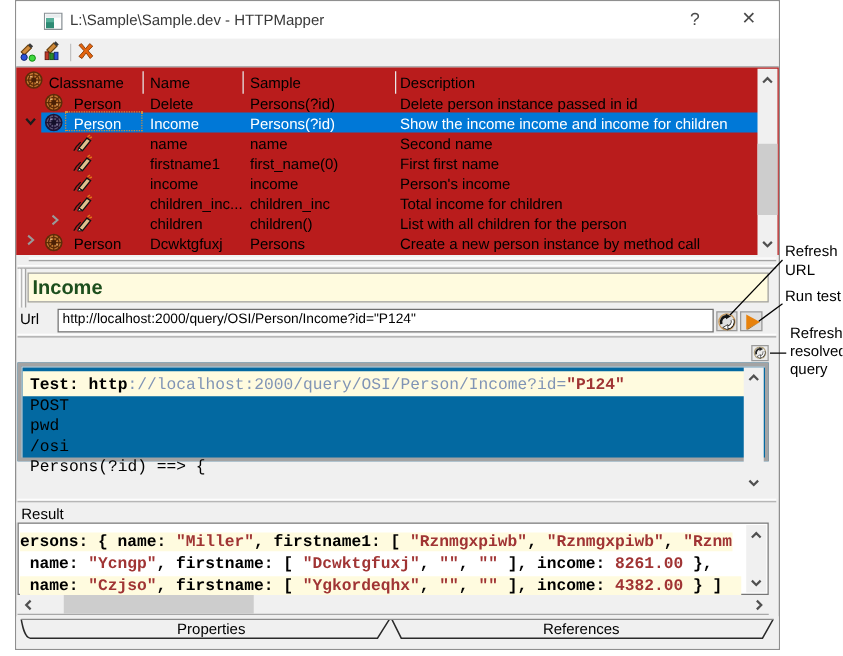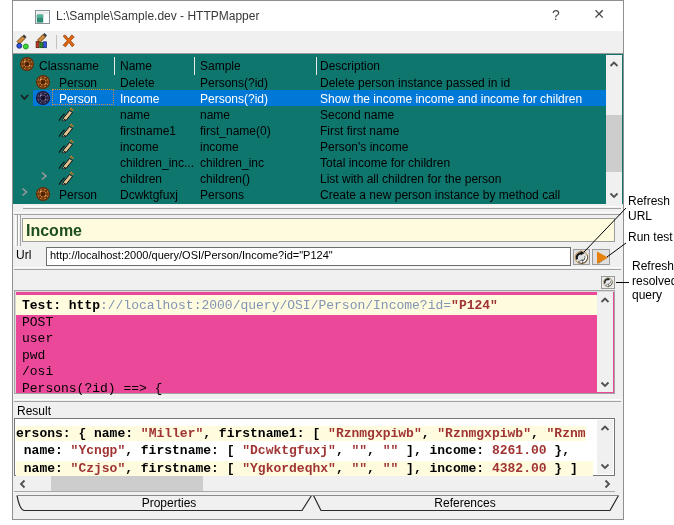--- a/index.html
+++ b/index.html
@@ -5,42 +5,42 @@
   html,body{margin:0;padding:0;background:#fff;}
   #canvas{position:relative;width:674px;height:525px;background:#fff;overflow:hidden;
     font-family:"Liberation Sans",sans-serif;margin-left:12px;}
   .abs{position:absolute;}
   #win{left:0;top:0;width:612px;height:520px;border:1px solid #8f8f8f;box-sizing:border-box;background:#f0f0f0;}
   #titlebar{left:1px;top:1px;width:610px;height:30px;background:#ffffff;}
   #titletext{left:44px;top:9px;font-size:12px;color:#383838;}
   #helpbtn{left:529px;top:7px;width:30px;height:18px;color:#4a4a4a;font-size:14px;text-align:center;}
   #closebtn{left:572px;top:6px;width:30px;height:19px;color:#4a4a4a;font-size:14px;text-align:center;}
   #toolbar{left:1px;top:31px;width:610px;height:22px;background:#f0f0f0;border-bottom:1px solid #999;}
-  #tbl{left:1px;top:54px;width:610px;height:150px;background:#0f766e;font-size:12px;color:#000;}
+  #tbl{left:1px;top:54px;width:610px;height:150px;background:#b91c1c;font-size:12px;color:#000;}
   .hsep{position:absolute;width:1px;background:#e8e8e8;top:0px;height:18px;}
   .row{position:absolute;left:0;width:593px;height:16px;}
   .cell{position:absolute;top:2px;white-space:nowrap;overflow:hidden;}
   .c1{left:46px;width:54px;}
   .c2{left:107px;width:72px;}
   .c3{left:187px;width:114px;}
   .c4{left:307px;width:286px;}
   #selrow{background:#0078d7;color:#fff;}
   #focusrect{position:absolute;left:20px;top:0px;width:60px;height:14px;outline:1px dotted #d28c3c;outline-offset:0px;}
   #tvsb{left:593px;top:1px;width:16px;height:149px;background:#f0f0f0;}
   .sbarrow{position:absolute;width:16px;height:16px;}
   #tvthumb{left:0px;top:60px;width:16px;height:57px;background:#cdcdcd;position:absolute;}
   .ridge{position:absolute;height:3px;border-top:1px solid #fdfdfd;border-bottom:1px solid #a3a3a3;box-sizing:border-box;background:#f0f0f0;}
   .vridge{position:absolute;width:3px;border-left:1px solid #fdfdfd;border-right:1px solid #a3a3a3;box-sizing:border-box;}
   #income{left:10px;top:218px;width:593px;height:24px;background:#fffbdf;border:1px solid #9d9d9d;box-sizing:border-box;}
   #incometext{left:3px;top:3px;font-size:16px;font-weight:bold;color:#1d4f1d;letter-spacing:0px;}
   #urllabel{left:4px;top:248px;font-size:12px;color:#000;}
   #urlbox{left:34px;top:247px;width:525px;height:19px;background:#fff;border:1px solid #6e6e6e;box-sizing:border-box;font-size:11px;padding:1px 0 0 3px;white-space:nowrap;overflow:hidden;}
   .btn{position:absolute;width:17px;height:17px;background:#e0e0e0;border:1px solid #9a9a9a;box-sizing:border-box;}
   #sect1{left:1px;top:270px;width:609px;height:20px;background:#f0f0f0;font-size:12px;}
-  #querywrap{left:2px;top:290px;width:601px;height:104px;background:#ec4899;border:1px solid #a3a3a3;box-sizing:border-box;box-shadow:inset 1px 1px 0 0 #d9d9d9;}
+  #querywrap{left:2px;top:290px;width:601px;height:79px;background:#0369a1;border:3px solid #a3a3a3;box-sizing:border-box;box-shadow:inset 1px 1px 0 0 #d9d9d9;}
   #qtext{position:absolute;left:1px;top:1px;width:582px;height:100px;padding:6px 0 0 0;
      font-family:"Liberation Mono",monospace;font-size:13px;line-height:16.55px;white-space:pre;overflow:hidden;}
   #qtext div{padding-left:6px;}
   #qvsb{position:absolute;right:1px;top:1px;width:16px;height:100px;background:#f0f0f0;}
   #sect2{left:1px;top:402px;width:609px;height:16px;background:#f0f0f0;font-size:12px;}
   #reswrap{left:2px;top:418px;width:601px;height:58px;background:#fff;border:1px solid #767676;box-sizing:border-box;}
   #rtext{position:absolute;left:1px;top:1px;width:582px;height:54px;padding:4.5px 0 0 0px;
      font-family:"Liberation Mono",monospace;font-size:13px;font-weight:bold;line-height:17.6px;white-space:pre;overflow:hidden;}
   #rvsb{position:absolute;right:1px;top:1px;width:16px;height:54px;background:#f0f0f0;}
   #hsb{left:2px;top:476px;width:601px;height:16px;background:#f0f0f0;border-bottom:1px solid #a8a8a8;box-sizing:border-box;}
@@ -239,21 +239,21 @@
 <circle cx="6" cy="5.7" r="5" fill="none" stroke="#b0a078" stroke-width="0.9"></circle>
 <path d="M2.7 7.1 A3.5 3.5 0 0 1 5.9 2.3" fill="none" stroke="#222" stroke-width="1.7"></path>
 <polygon points="5.4,0.7 8.7,2.3 5.6,4.1" fill="#222"></polygon>
 <path d="M9.3 4.3 A3.5 3.5 0 0 1 6.1 9.1" fill="none" stroke="#222" stroke-width="2.4"></path>
 <path d="M9.3 4.3 A3.5 3.5 0 0 1 6.1 9.1" fill="none" stroke="#fff" stroke-width="1.4"></path>
 <polygon points="6.6,10.7 3.3,9.1 6.4,7.3" fill="#fff" stroke="#222" stroke-width="0.5"></polygon>
 </svg>
     </div>
 
   <div class="abs" id="querywrap">
-    <div id="qtext"><div class="yl" style="margin-top:-3px;padding-top:3px;"><b>Test: http</b><span class="blue">://localhost:2000/query/OSI/Person/Income?id=</span><span class="red"><b>"P124"</b></span></div><div>POST</div><div>user</div><div>pwd</div><div>/osi</div><div>Persons(?id) ==&gt; {</div></div>
+    <div id="qtext"><div class="yl" style="margin-top:-3px;padding-top:3px;"><b>Test: http</b><span class="blue">://localhost:2000/query/OSI/Person/Income?id=</span><span class="red"><b>"P124"</b></span></div><div>POST</div><div>pwd</div><div>/osi</div><div>Persons(?id) ==&gt; {</div></div>
     <div id="qvsb">
       <div class="sbarrow" style="top:0;"><svg width="16" height="16" viewBox="0 0 16 16">
             <path d="M4.5 10 L8 6.5 L11.5 10" fill="none" stroke="#505050" stroke-width="1.8"></path>
           </svg></div>
       <div class="sbarrow" style="bottom:0;"><svg width="16" height="16" viewBox="0 0 16 16">
             <path d="M4.5 6.5 L8 10 L11.5 6.5" fill="none" stroke="#505050" stroke-width="1.8"></path>
           </svg></div>
     </div>
   </div>
 

